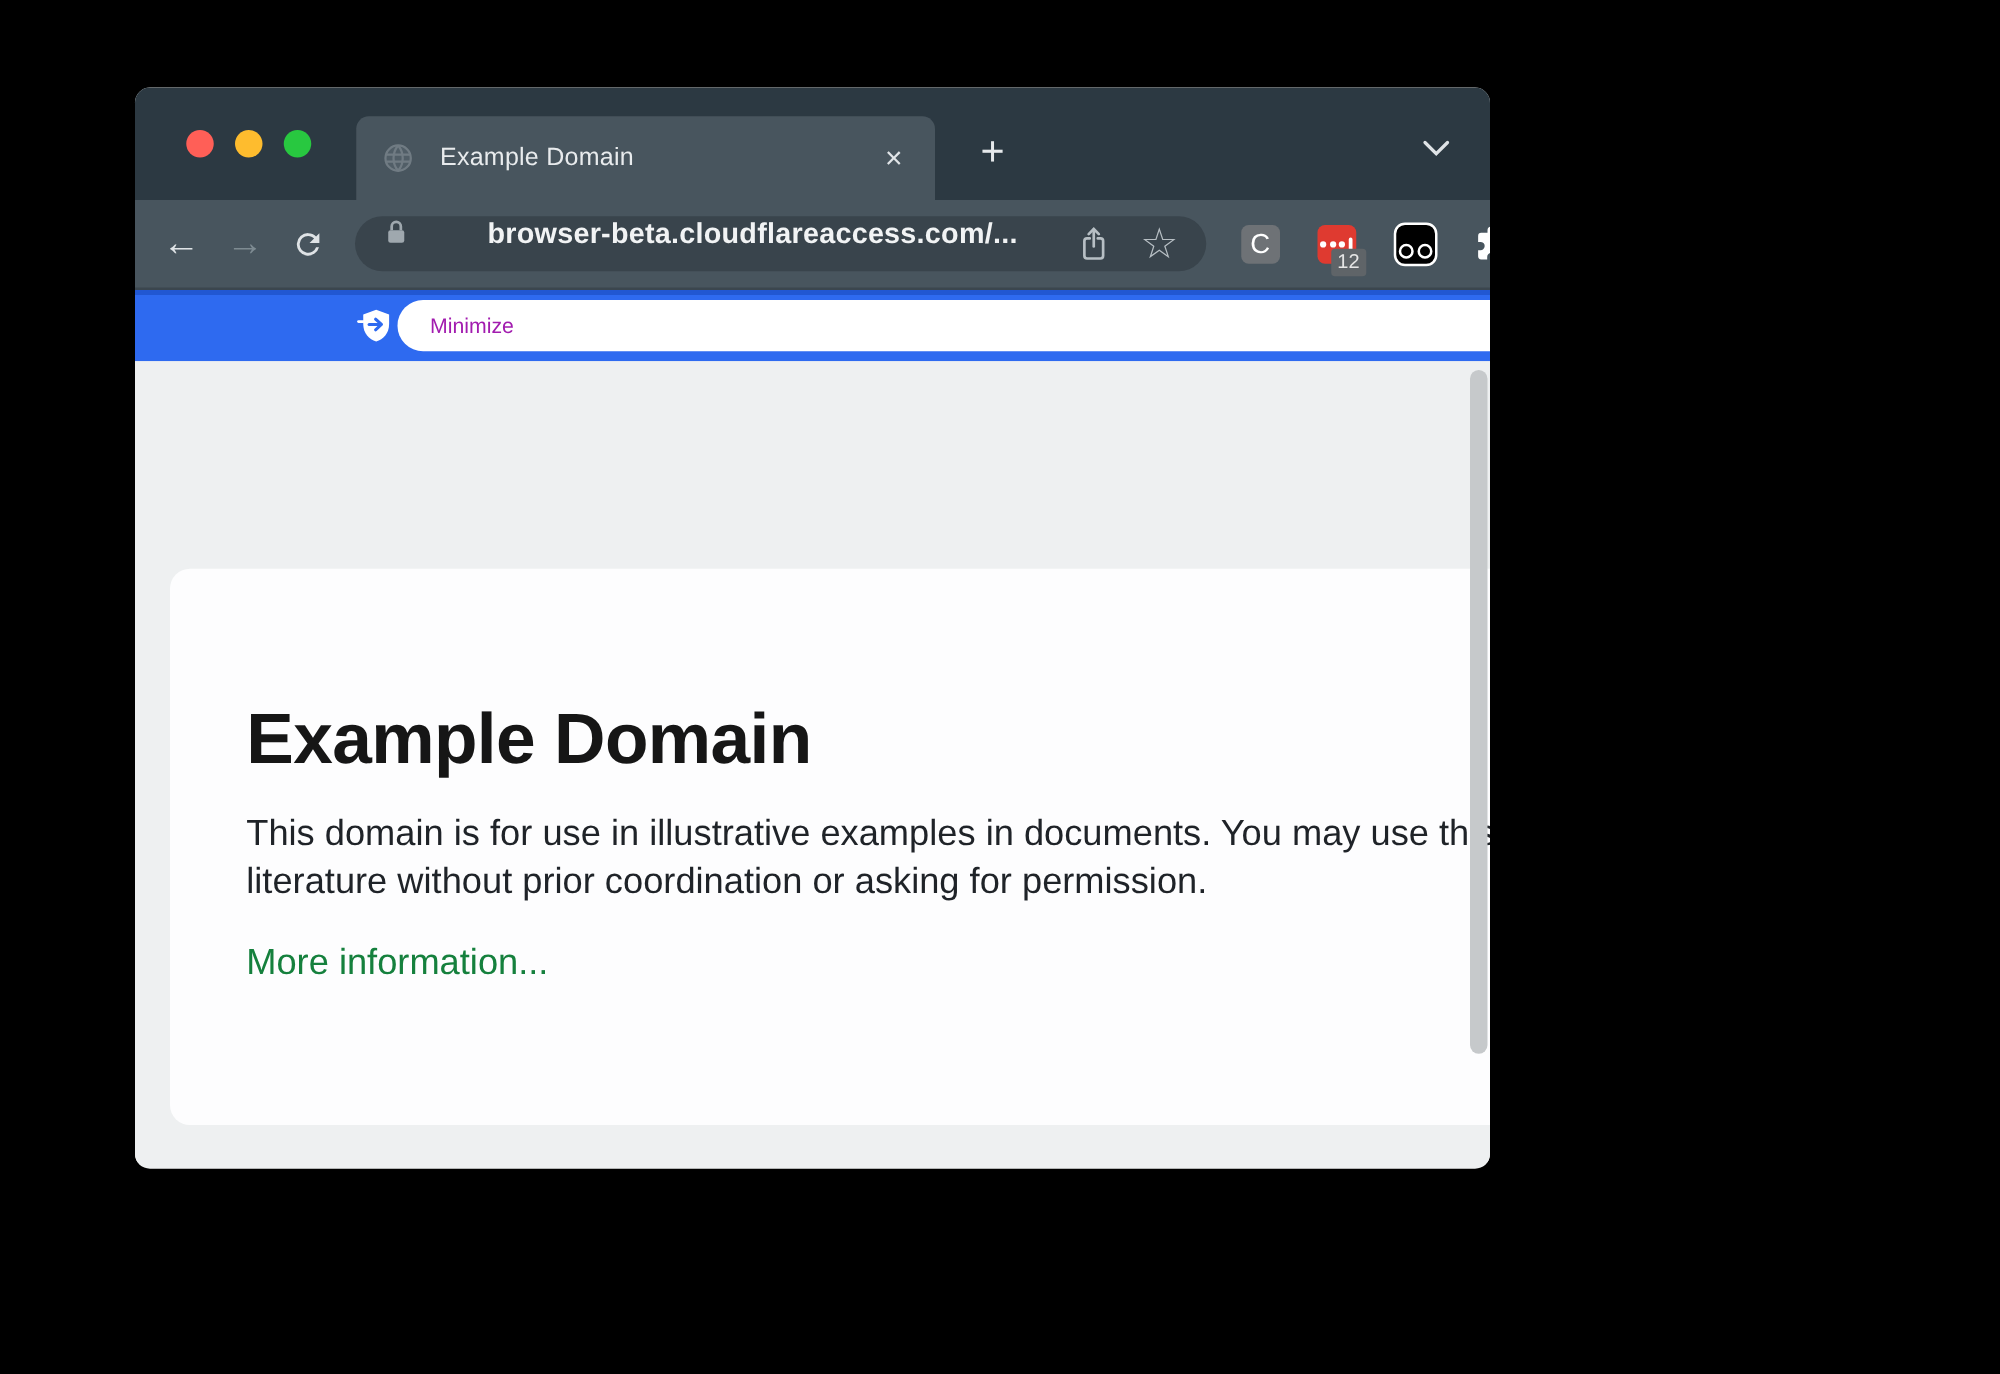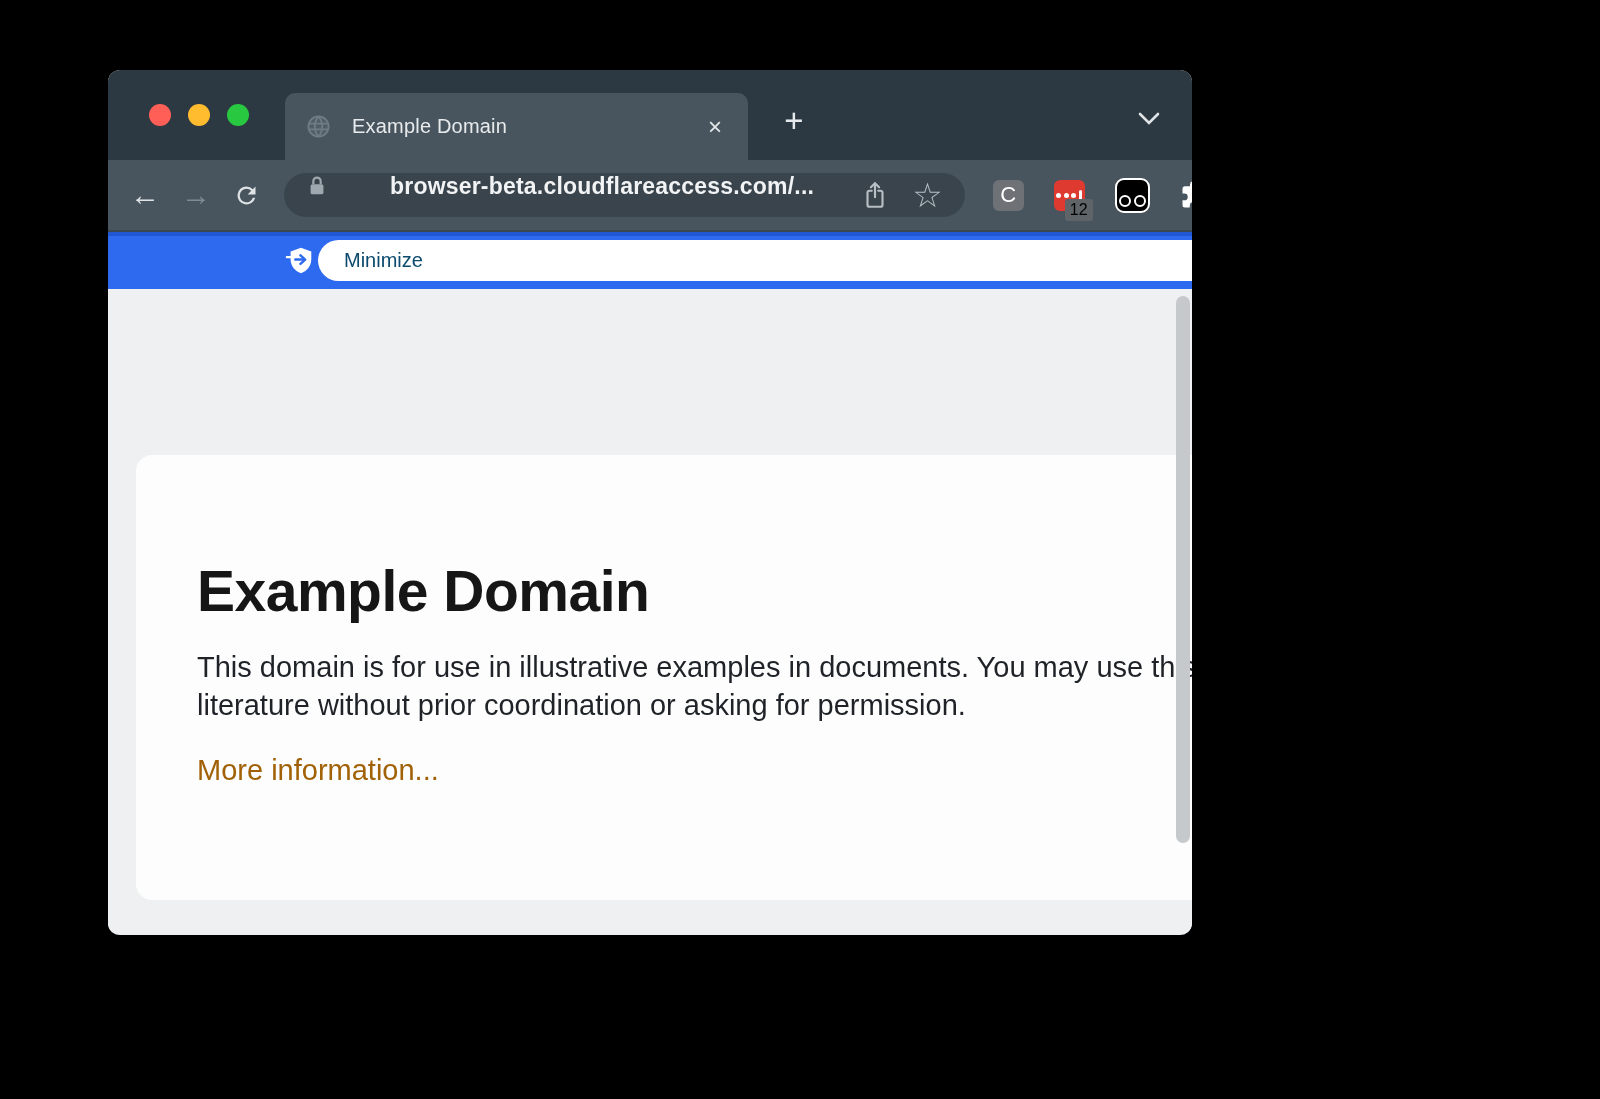--- a/index.html
+++ b/index.html
@@ -41,47 +41,47 @@
   .omni-actions { display:flex; align-items:center; gap:24px; }
   .star-glyph { font-size:34px; color:#b7bfc4; line-height:1; }
 
   .ext-area { display:flex; align-items:center; gap:30px; margin-left:28px; }
   .ext-c { width:31px; height:31px; background:#6e7276; border-radius:6px; color:#fff;
            display:flex; align-items:center; justify-content:center; font-size:22px; font-weight:500; }
   .ext-red { position:relative; width:31px; height:31px; background:#df3a30; border-radius:6px;
              display:flex; align-items:center; justify-content:center; gap:2.5px; }
   .ext-red .dot { width:5px; height:5px; background:#fff; border-radius:50%; }
   .ext-red .bar { width:3px; height:11px; background:#fff; border-radius:1.5px; }
-  .ext-badge { position:absolute; right:-8px; bottom:-10px; background:#5f6468; color:#000000;
+  .ext-badge { position:absolute; right:-8px; bottom:-10px; background:#5f6468; color:#e5e5e5;
                font-size:16px; padding:1px 5px; border-radius:3px; line-height:1.25; }
   .ext-black { width:35px; height:35px; background:#000; border:2.5px solid #fff; border-radius:9px;
                display:flex; align-items:flex-end; justify-content:center; gap:3px; padding-bottom:4px; }
   .ext-black .circ { width:12px; height:12px; border:2.5px solid #fff; border-radius:50%; background:#000; }
   .ext-panel { position:relative; width:31px; height:31px; background:#fff; border-radius:3px; }
   .ext-panel .inner { position:absolute; left:6px; top:7px; width:13px; height:17px; background:#48555e; }
   .avatar { width:40px; height:40px; border-radius:50%; overflow:hidden; background:#b6bcc0; }
   .kebab { display:flex; flex-direction:column; gap:5px; margin-left:30px; margin-right:26px; }
   .kebab i { width:5.5px; height:5.5px; background:#fff; border-radius:50%; }
 
   
   .access-bar { position:relative; height:57px; background:#2e6af0; box-shadow:inset 0 4px 0 #2157d2;
                 display:flex; align-items:center; }
   .shield-wrap { position:absolute; left:176px; top:13px; }
   .access-input { position:absolute; left:210px; top:8px; width:970px; height:41px; background:#fff;
                   border-radius:21px; display:flex; align-items:center; padding:0 22px 0 26px; }
   .access-url { color:#0d0d0d; font-size:24px; flex:1; white-space:nowrap; }
-  .minimize { color:#0c4a6e; font-size:20px; }
+  .minimize { color:#a21caf; font-size:17px; }
 
   
   .page { position:relative; height:644px; background:#eef0f1; }
   .card { position:absolute; left:28px; top:166px; width:1292px; height:445px; background:#fdfdfe;
           border-radius:16px; padding:103px 0 0 61px; }
   .h1 { font-size:57px; font-weight:700; color:#161616; letter-spacing:-.5px; }
   .body-text { margin-top:24px; width:1150px; font-size:29px; line-height:38px; color:#1f2328; }
-  .more-link { display:inline-block; margin-top:30px; font-size:29px; color:#a16207; text-decoration:none; }
+  .more-link { display:inline-block; margin-top:30px; font-size:29px; color:#15803d; text-decoration:none; }
 
   .scrollbar-thumb { position:absolute; right:2px; top:226px; width:14px; height:547px;
                      background:#c6c9cb; border-radius:7px; }
 
   svg { display:block; }
 </style>
 </head>
 <body>
 
 <div class="window">

